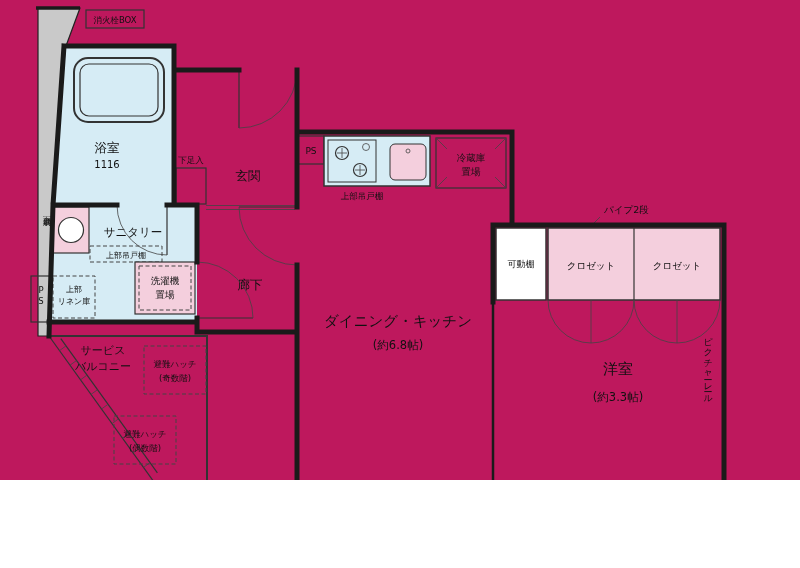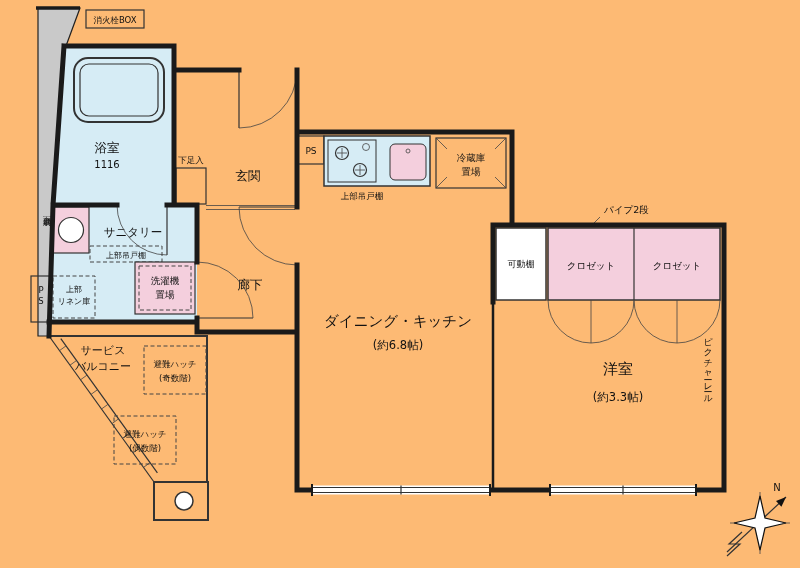--- a/index.html
+++ b/index.html
@@ -1,16 +1,16 @@
 <!DOCTYPE html>
 <html><head>
 <meta charset="utf-8">
 <style>
   html,body{margin:0;padding:0;background:#fff;}
-  .stage{position:relative;width:800px;height:568px;background:#fdba74;overflow:hidden;}
+  .stage{position:relative;width:800px;height:480px;background:#be185d;overflow:hidden;}
   svg{position:absolute;inset:0;}
   svg text{font-family:"DejaVu Sans","Liberation Sans",sans-serif;fill:#111;}
   .tc{text-anchor:middle;}
   .vtext{writing-mode:vertical-rl;text-orientation:upright;letter-spacing:1px;}
   .w{stroke:#1a1a1a;stroke-width:5;fill:none;stroke-linecap:square;}
   .w2{stroke:#333;stroke-width:2;fill:none;}
   .thin{stroke:#333;stroke-width:1.2;fill:none;}
   .thin8{stroke:#444;stroke-width:0.8;fill:none;}
   .dash{stroke:#444;stroke-width:1;fill:none;stroke-dasharray:4 2.5;}
   .blue{fill:#d6ecf5;}

